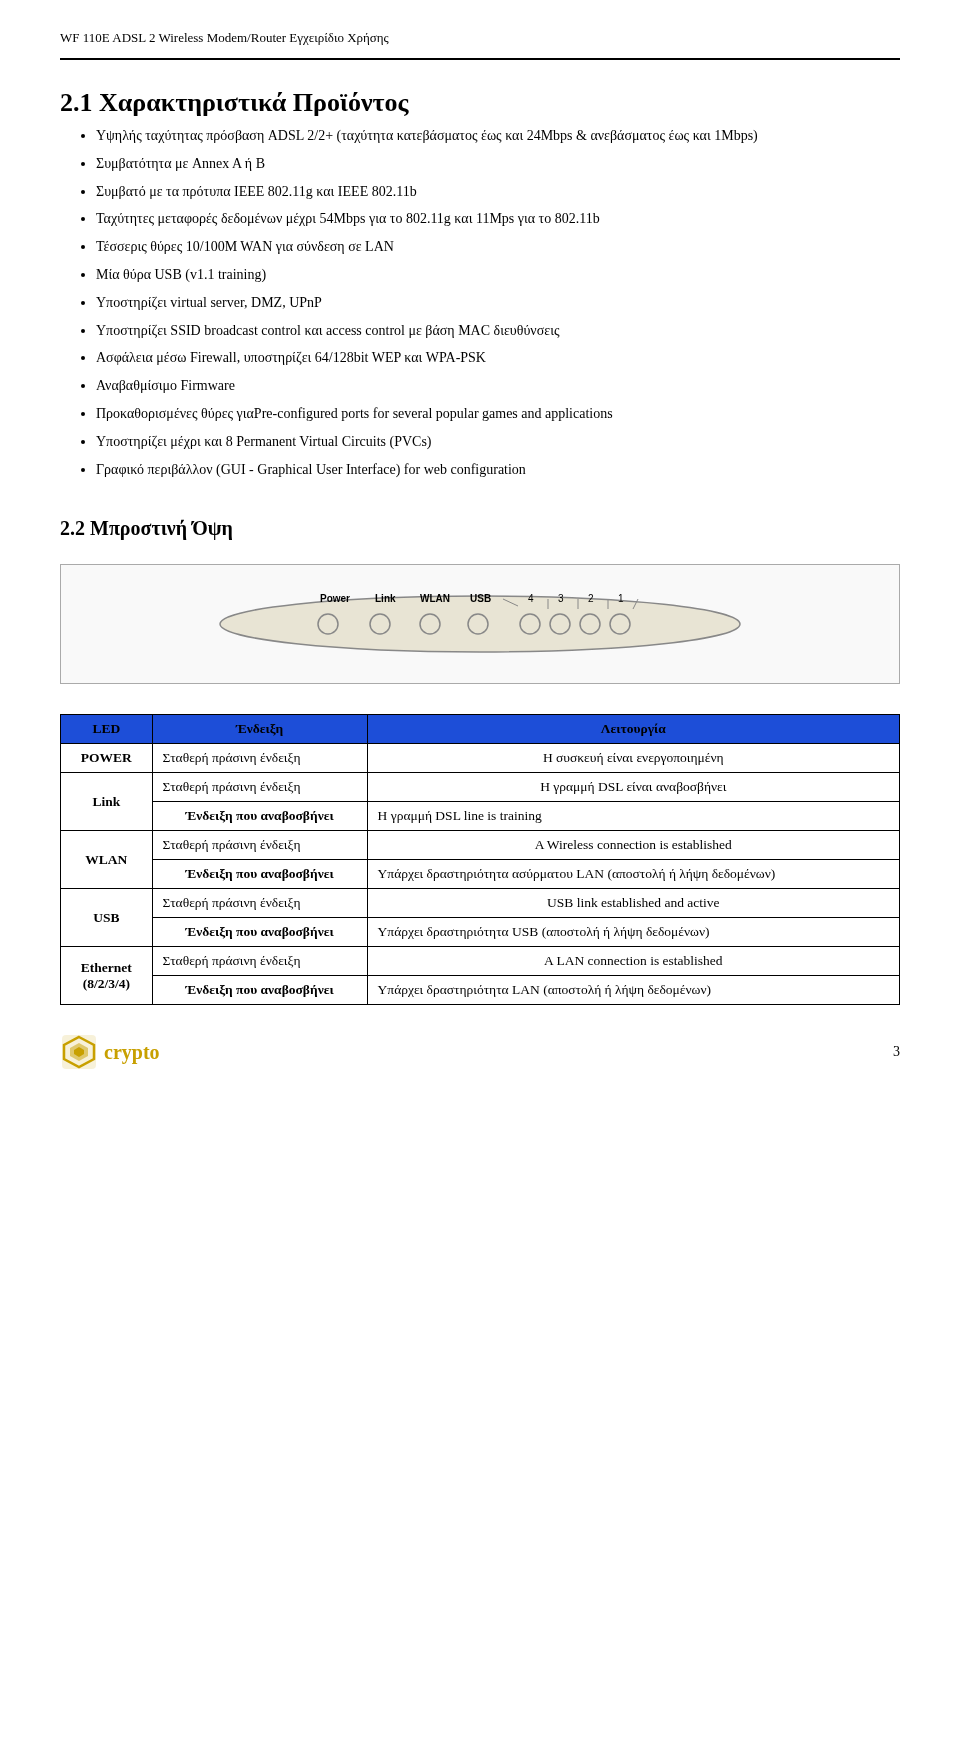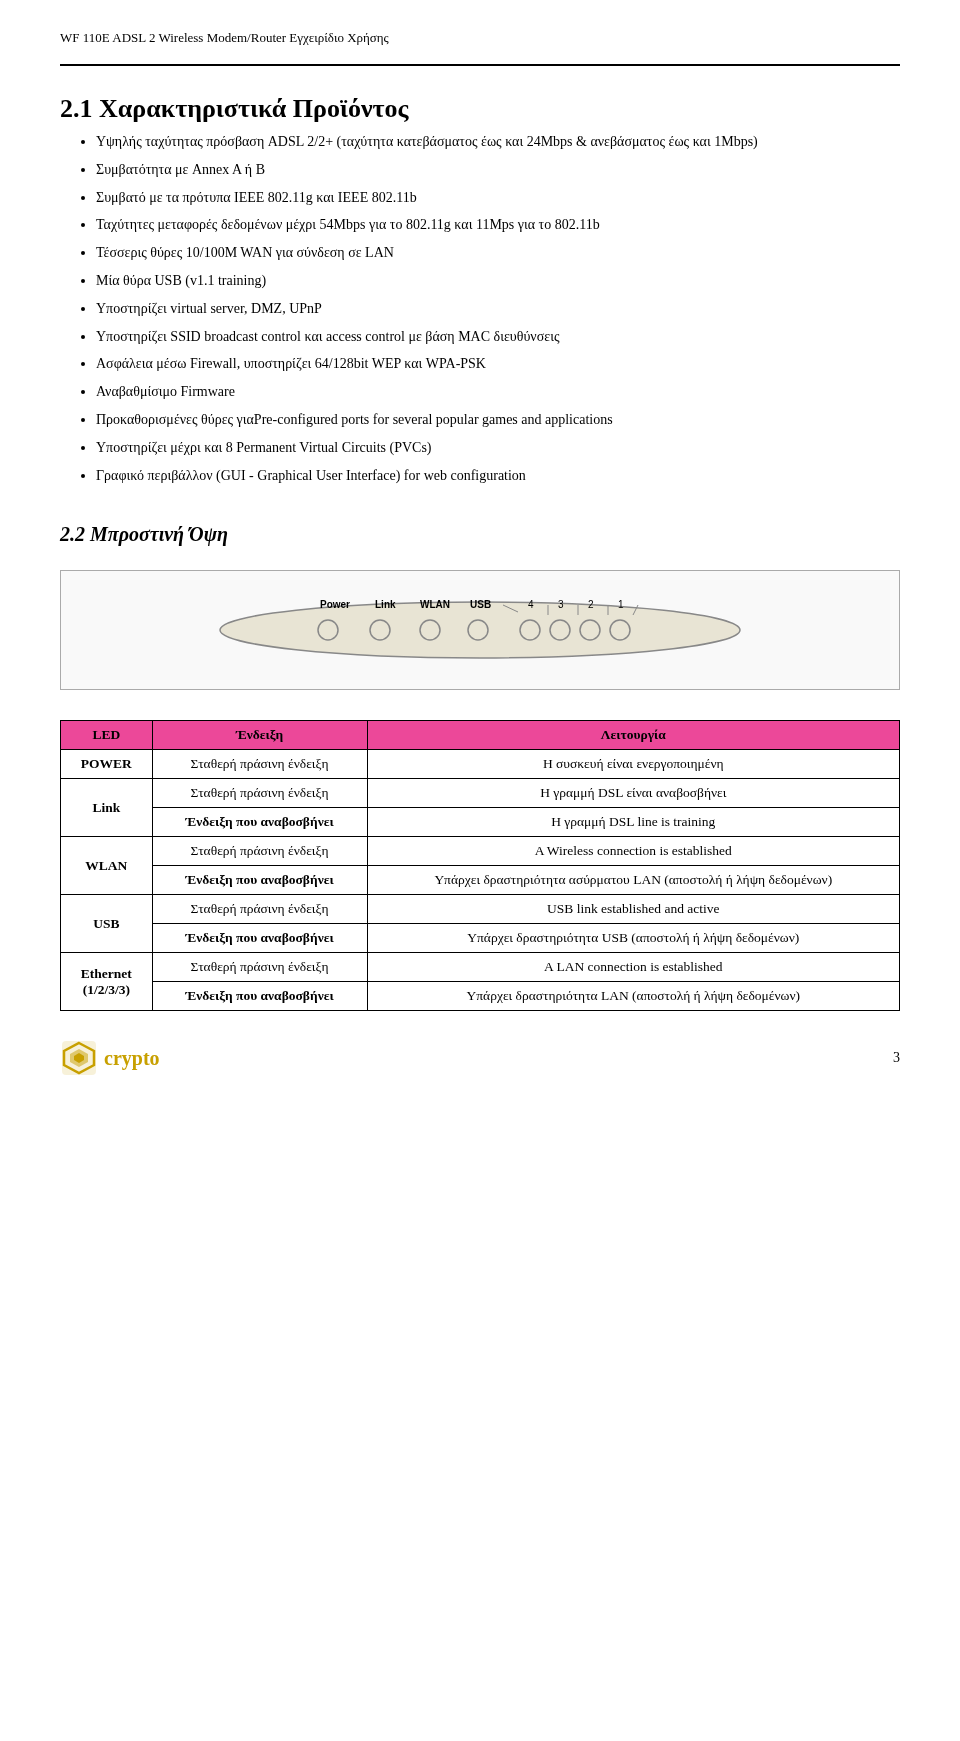--- a/index.html
+++ b/index.html
@@ -14,40 +14,39 @@
     }
     .page {
       padding: 30px 60px 60px 60px;
       position: relative;
     }
     .header {
       display: flex;
       justify-content: space-between;
       align-items: center;
       border-bottom: 2px solid #000;
-      padding-bottom: 18px;
+      padding-bottom: 12px;
       margin-bottom: 28px;
       text-align: center;
     }
     .header-title {
       font-size: 13px;
       font-weight: normal;
     }
     .section-title {
       font-size: 26px;
       font-weight: bold;
       margin-bottom: 6px;
       margin-top: 10px;
     }
     .subsection-title {
       font-size: 20px;
       font-weight: bold;
       margin-top: 36px;
       margin-bottom: 18px;
-      font-style: italic;
     }
     .bullet-list {
       list-style: disc;
       margin-left: 36px;
       margin-bottom: 12px;
       line-height: 1.7;
     }
     .bullet-list li {
       margin-bottom: 4px;
       font-size: 14px;
@@ -74,31 +73,31 @@
       margin-bottom: 30px;
       font-size: 13.5px;
     }
     .led-table th, .led-table td {
       border: 1px solid #000;
       padding: 6px 10px;
       vertical-align: middle;
       text-align: center;
     }
     .led-table th {
-      background: #ec4899;
+      background: #1d4ed8;
       font-weight: bold;
       text-align: center;
     }
     .led-table td:first-child {
       text-align: center;
       font-weight: bold;
       white-space: nowrap;
     }
     .led-table td:nth-child(2) {
-      text-align: center;
+      text-align: left;
       white-space: nowrap;
     }
     
     .page-footer {
       position: absolute;
       bottom: 24px;
       left: 0;
       right: 0;
       display: flex;
       justify-content: space-between;
@@ -224,21 +223,21 @@
         <td>Σταθερή πράσινη ένδειξη</td>
         <td>USB link established and active</td>
       </tr>
       <tr>
         <td>Ένδειξη που αναβοσβήνει</td>
         <td>Υπάρχει δραστηριότητα USB (αποστολή ή λήψη δεδομένων)</td>
       </tr>
 
       <tr>
         <td rowspan="2" style="white-space:pre-line;">Ethernet
-(1/2/3/3)</td>
+(8/2/3/4)</td>
         <td>Σταθερή πράσινη ένδειξη</td>
         <td>A LAN connection is established</td>
       </tr>
       <tr>
         <td>Ένδειξη που αναβοσβήνει</td>
         <td>Υπάρχει δραστηριότητα LAN (αποστολή ή λήψη δεδομένων)</td>
       </tr>
     </tbody>
   </table>
 

